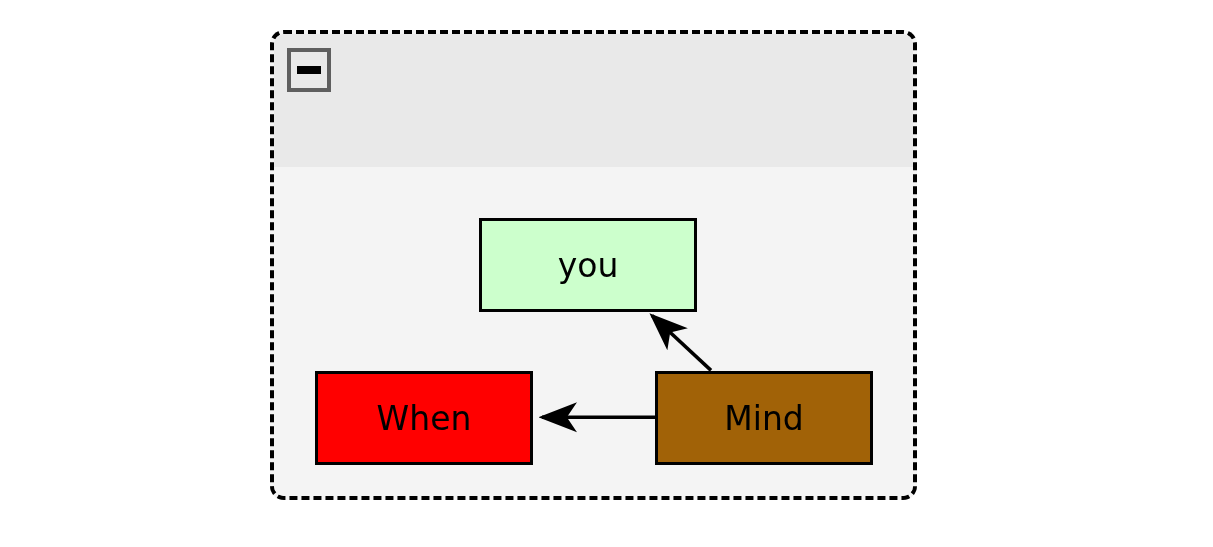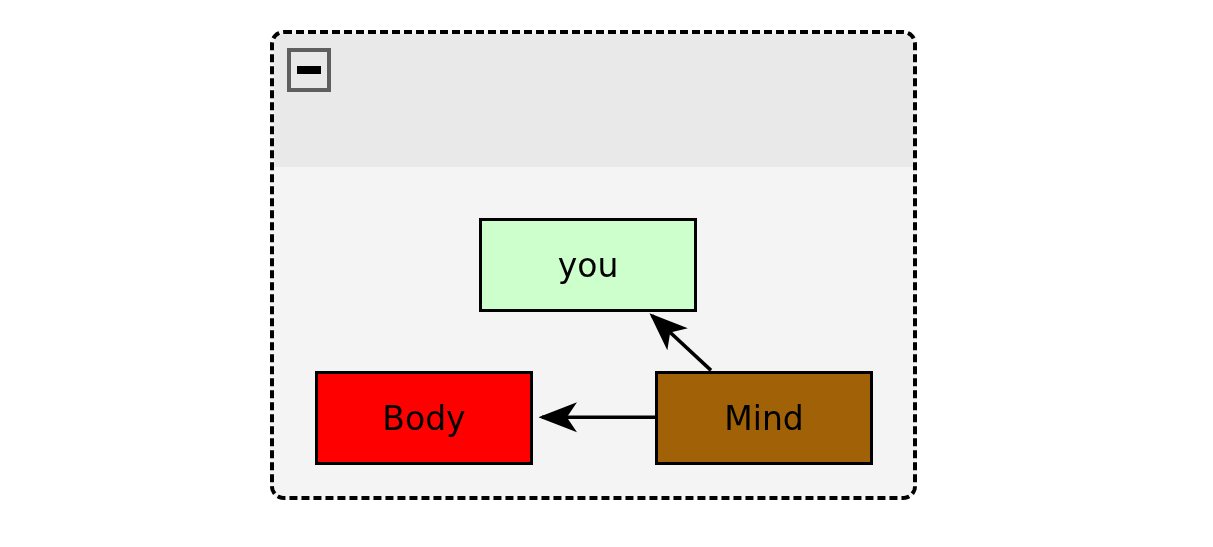--- a/index.html
+++ b/index.html
@@ -158,21 +158,21 @@
       <line x1="437" y1="204" x2="378" y2="149" stroke="#000000" stroke-width="3.5" marker-end="url(#arrowhead)"></line>
 
       <line x1="381" y1="251" x2="268" y2="251" stroke="#000000" stroke-width="3.5" marker-end="url(#arrowhead)"></line>
     </svg>
 
     <div class="node" id="node-you" style="background: rgb(204, 255, 204); border-color: rgb(0, 0, 0);">
       <span>you</span>
     </div>
 
     <div class="node" id="node-body" style="background: rgb(255, 0, 0); border-color: rgb(0, 0, 0);">
-      <span>Body</span>
+      <span>When</span>
     </div>
 
     <div class="node" id="node-mind" style="background: #a16207; border-color: rgb(0, 0, 0);">
       <span>Mind</span>
     </div>
 
   </div>
 
 </div>
 

